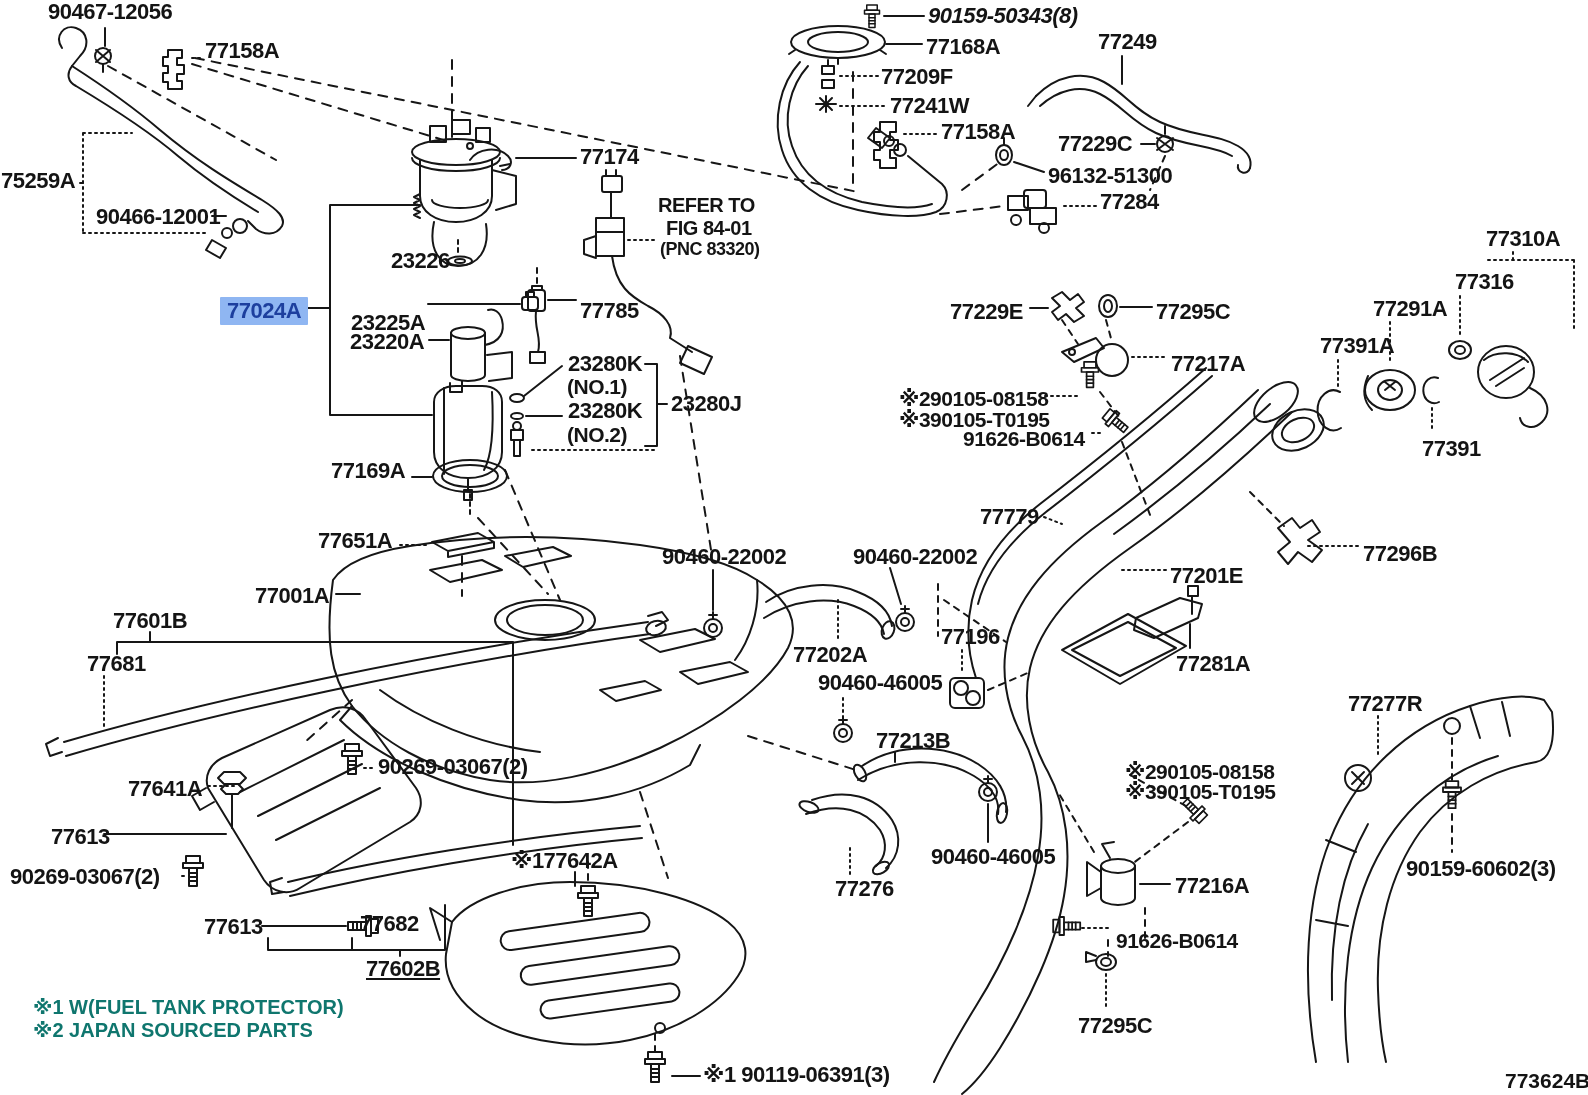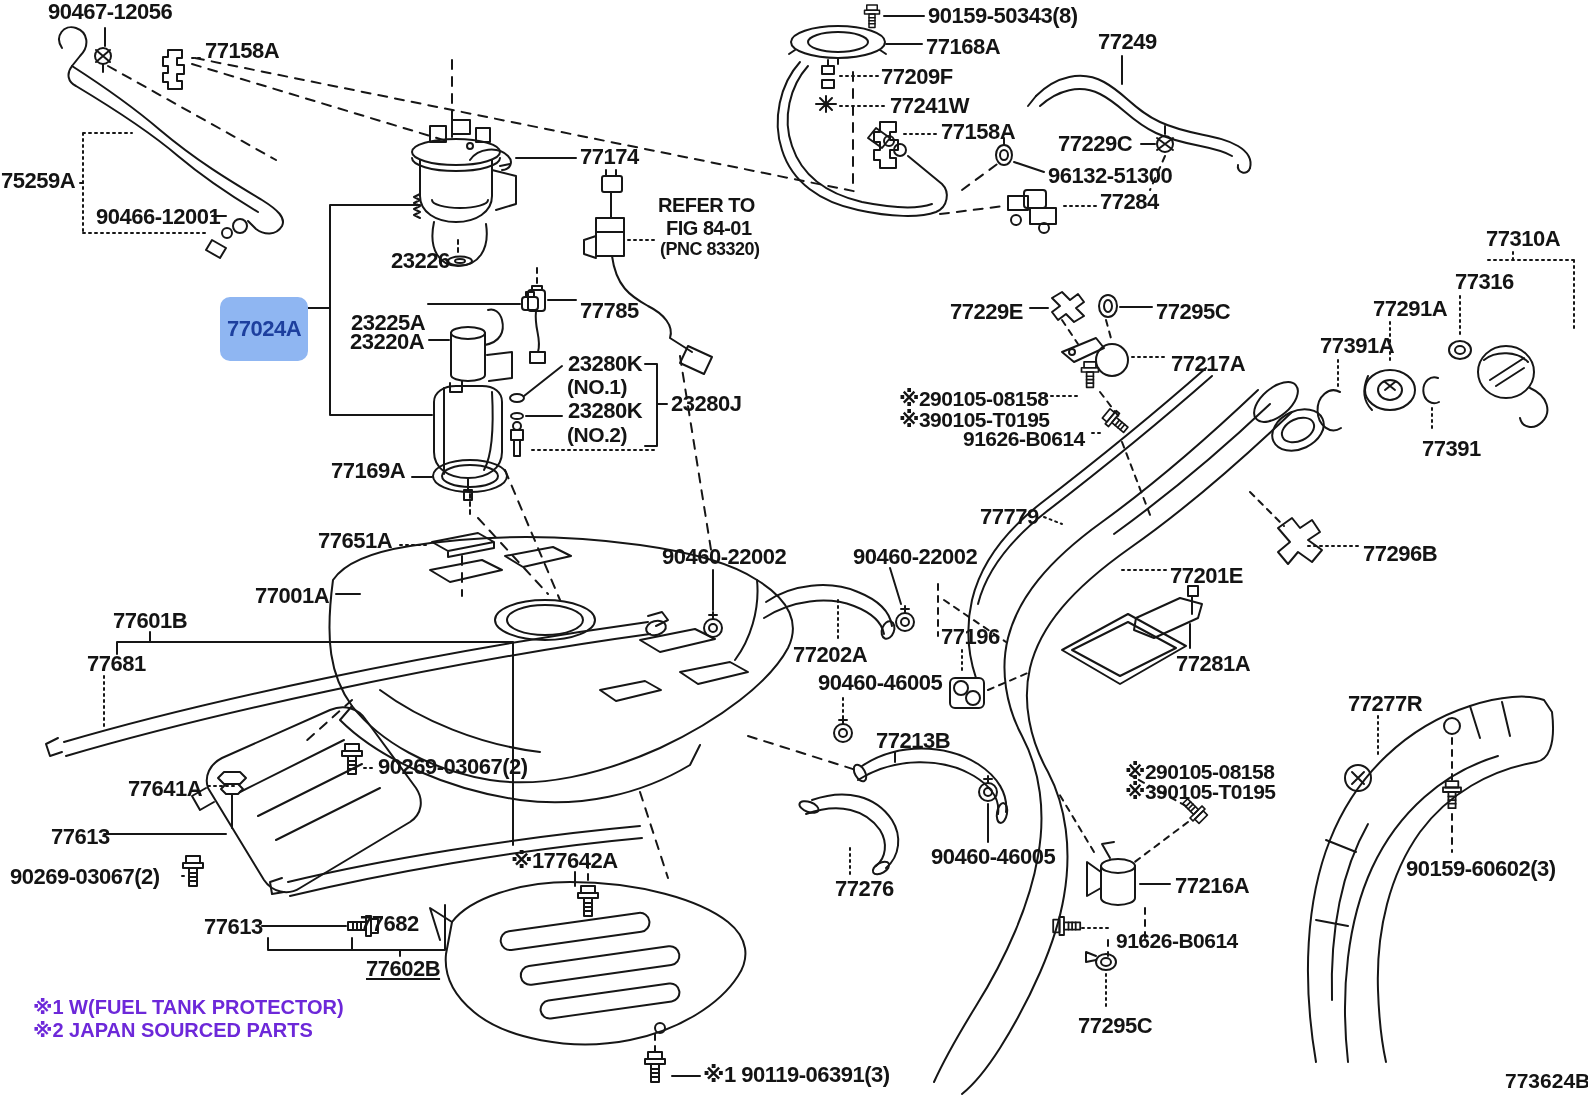--- a/index.html
+++ b/index.html
@@ -1,23 +1,23 @@
 <!DOCTYPE html>
 <html><head>
 <meta charset="utf-8">
 <style>
   html,body{margin:0;padding:0;background:#e8e8e8;}
   .stage{position:relative;width:1588px;height:1095px;background:#ffffff;overflow:hidden;
          font-family:"Liberation Sans","DejaVu Sans",sans-serif;}
   svg.art{position:absolute;left:0;top:0;}
   .part-label{position:absolute;font-weight:700;font-size:22px;line-height:1;color:#141414;
               letter-spacing:-0.5px;white-space:nowrap;z-index:3;}
-  .part-label.hl{padding:21px 7px;margin:-3px -7px;border-radius:10px;}
+  .part-label.hl{padding:3px 7px;margin:-3px -7px;border-radius:1px;}
   .legend{position:absolute;left:33px;top:996px;z-index:3;}
-  .legend div{font-weight:700;font-size:20px;line-height:23px;color:#6d28d9;letter-spacing:0;}
+  .legend div{font-weight:700;font-size:20px;line-height:23px;color:#0f766e;letter-spacing:0;}
   .footer-code{position:absolute;left:1505px;top:1069px;font-weight:700;font-size:21px;
                color:#141414;z-index:3;white-space:nowrap;}
 </style>
 </head>
 <body>
 
 <div class="stage">
 
 <svg class="art" width="1588" height="1095" viewBox="0 0 1588 1095">
   <defs>
@@ -356,21 +356,21 @@
     </g>
 
   </g>
 </svg>
 
 <div>
       <div class="part-label" style="left: 48px; top: 1px;">90467-12056</div>
       <div class="part-label" style="left: 205px; top: 40px;">77158A</div>
       <div class="part-label" style="left: 1px; top: 170px;">75259A</div>
       <div class="part-label" style="left: 96px; top: 206px;">90466-12001</div>
-      <div class="part-label" style="left: 928px; top: 5px;">90159-50343(8)</div>
+      <div class="part-label" style="left: 928px; top: 5px; font-style: italic;">90159-50343(8)</div>
       <div class="part-label" style="left: 926px; top: 36px;">77168A</div>
       <div class="part-label" style="left: 881px; top: 66px;">77209F</div>
       <div class="part-label" style="left: 890px; top: 95px;">77241W</div>
       <div class="part-label" style="left: 941px; top: 121px;">77158A</div>
       <div class="part-label" style="left: 1098px; top: 31px;">77249</div>
       <div class="part-label" style="left: 1058px; top: 133px;">77229C</div>
       <div class="part-label" style="left: 1048px; top: 165px;">96132-51300</div>
       <div class="part-label" style="left: 1100px; top: 191px;">77284</div>
       <div class="part-label" style="left: 580px; top: 146px;">77174</div>
       <div class="part-label" style="left: 658px; top: 195px; font-size: 20px;">REFER TO</div>

